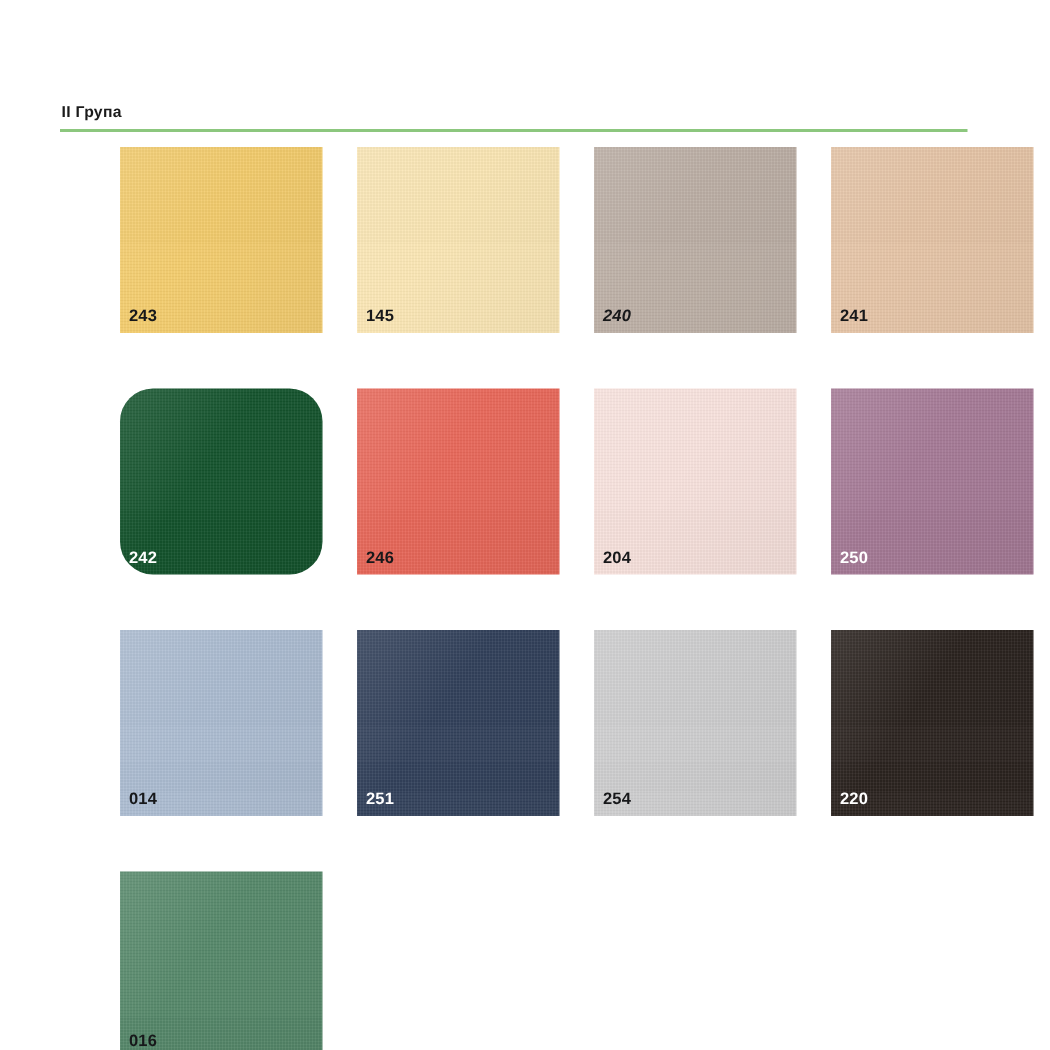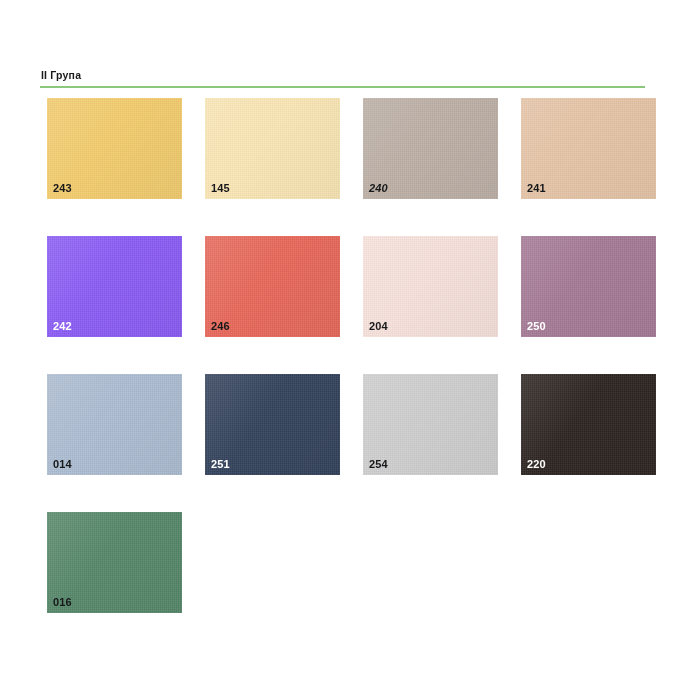--- a/index.html
+++ b/index.html
@@ -53,23 +53,24 @@
     width: 600px;
     display: grid;
     grid-template-columns: repeat(4, 135px);
     column-gap: 23px;
     row-gap: 37px;
   }
 
   .swatch {
     position: relative;
     width: 135px;
-    height: 101px;
+    height: 124px;
     overflow: hidden;
     box-sizing: border-box;
+    margin-left: 33px;
   }
 
   
   .swatch .weave {
     position: absolute;
     inset: 0;
     pointer-events: none;
     background-image:
       repeating-linear-gradient(
         90deg,
@@ -138,21 +139,21 @@
       <div class="swatch" style="background: rgb(189, 176, 166); font-style: italic;">
         <div class="weave"></div>
         <div class="sheen"></div>
         <div class="code dark">240</div>
       </div>
       <div class="swatch" style="background: rgb(230, 197, 167); padding-left: 39px;">
         <div class="weave"></div>
         <div class="sheen"></div>
         <div class="code dark">241</div>
       </div>
-      <div class="swatch" style="background: #8b5cf6;">
+      <div class="swatch" style="background: #14532d; border-radius: 22px;">
         <div class="weave"></div>
         <div class="sheen"></div>
         <div class="code light">242</div>
       </div>
       <div class="swatch" style="background: rgb(232, 104, 90);">
         <div class="weave"></div>
         <div class="sheen"></div>
         <div class="code dark">246</div>
       </div>
       <div class="swatch" style="background: rgb(248, 226, 221);">

